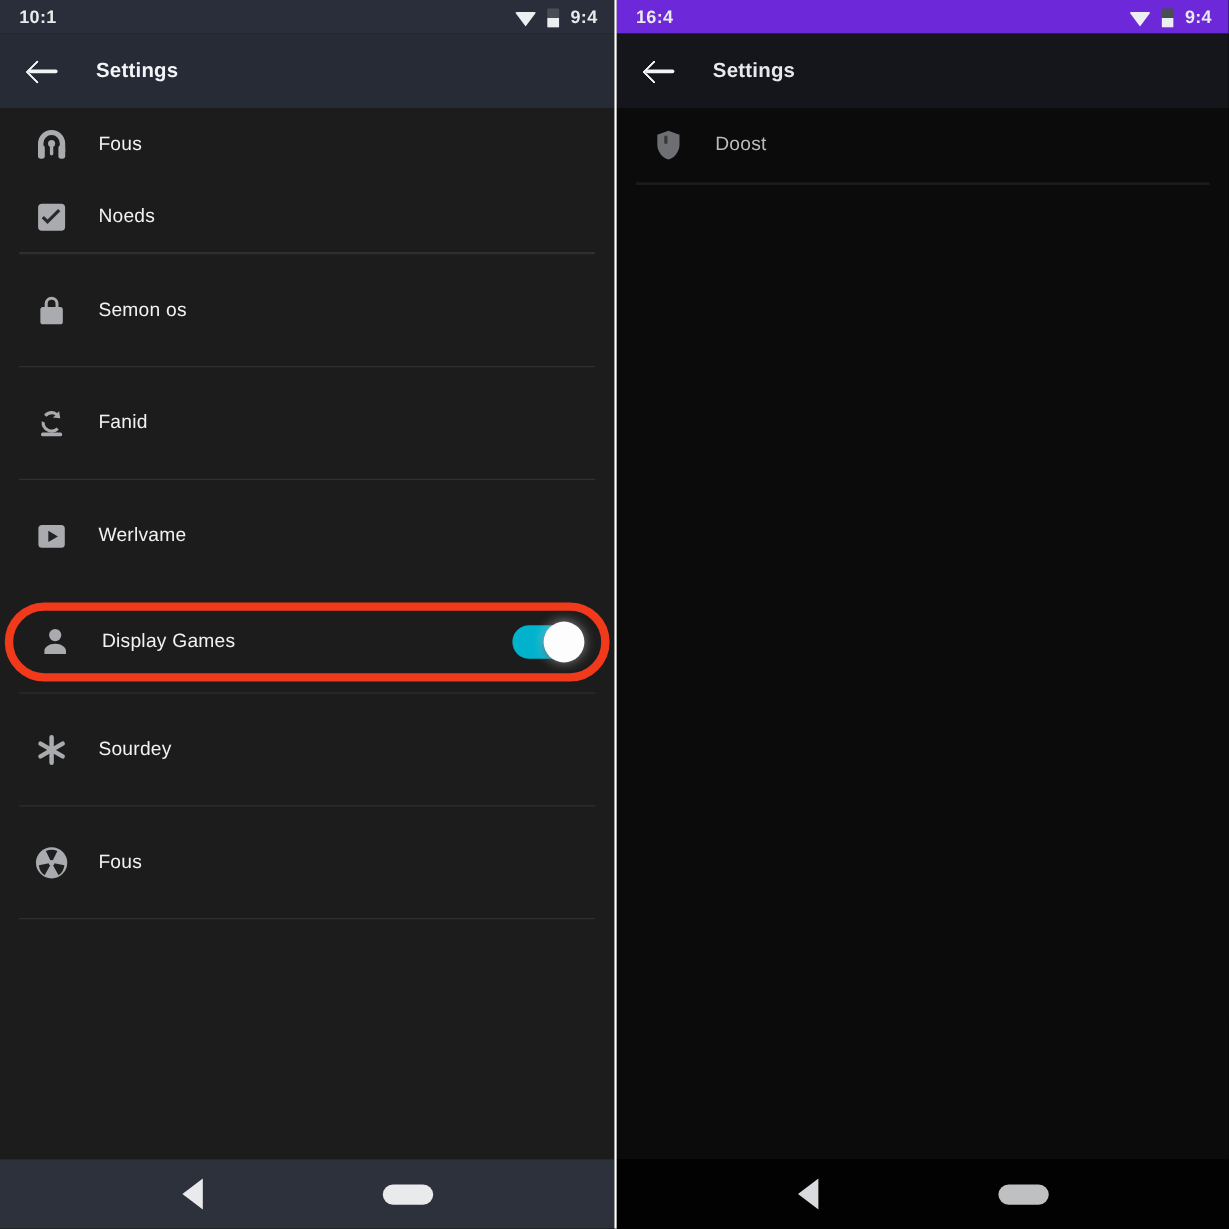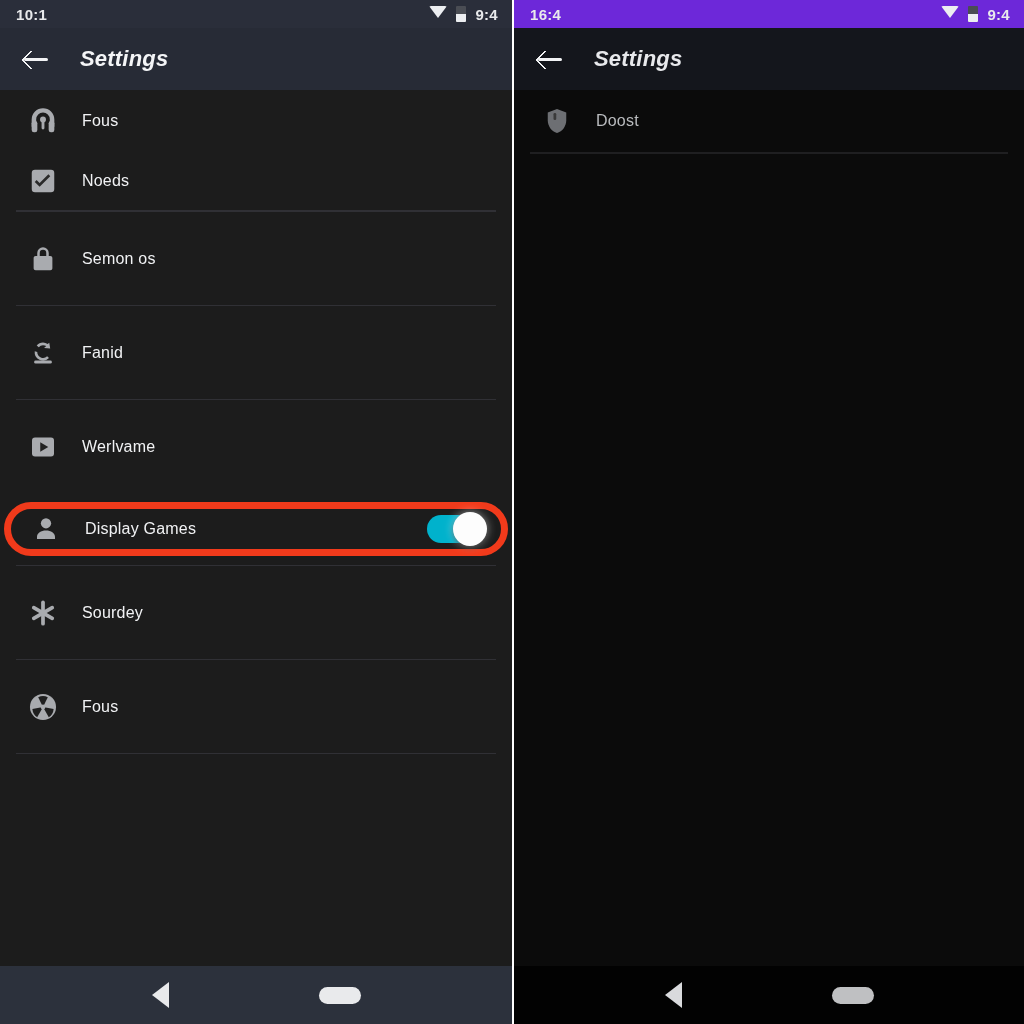--- a/index.html
+++ b/index.html
@@ -20,21 +20,21 @@
   
   .statusbar{
     height:28px; flex:0 0 28px;
     display:flex; align-items:center; justify-content:space-between;
     padding:0 14px 0 16px;
     font-size:15px; font-weight:bold; color:#e9eaec;
     letter-spacing:0.3px;
   }
   .panel.left .statusbar{ background:#2a2e3a;gap:32px; }
   .panel.right .statusbar{ background:#6d28d9; }
-  .sb-right{ display:flex; align-items:flex-start; gap:9px; }
+  .sb-right{ display:flex; align-items:flex-end; gap:9px; }
   .sb-clock{ filter:blur(0.4px); }
   .wifi-ico{ width:18px; height:13px; position:relative; }
   .wifi-ico i{
     position:absolute; left:0; top:0; width:0; height:0;
     border-left:9px solid transparent; border-right:9px solid transparent;
     border-top:12px solid #eceef1;
     border-radius:2px;
   }
   .batt-ico{ width:10px; height:16px; background:#4a4d54; border-radius:1px; position:relative; overflow:hidden; }
   .batt-ico::after{ content:""; position:absolute; left:0; bottom:0; width:100%; height:45%; background:#eceef1; }
@@ -45,21 +45,21 @@
   .panel.left .appbar{ background:#272b36; }
   .panel.right .appbar{ background:#14161c; }
   .back-arrow{ width:28px; height:28px; position:relative; flex:0 0 28px; cursor:pointer; }
   .back-arrow::before{
     content:""; position:absolute; left:2px; top:13px; width:24px; height:2.5px; background:#f2f3f5; border-radius:2px;
   }
   .back-arrow::after{
     content:""; position:absolute; left:2px; top:8px; width:12px; height:12px;
     border-left:2.5px solid #f2f3f5; border-bottom:2.5px solid #f2f3f5; transform:rotate(45deg); border-radius:1px;
   }
-  .appbar-title{ font-size:22px; font-weight:bold; color:#f4f5f7; letter-spacing:0.2px;font-style:italic; }
+  .appbar-title{ font-size:17px; font-weight:bold; color:#f4f5f7; letter-spacing:0.2px; }
   .panel.right .appbar-title{ color:#e8e9ec; }
 
   
   .list{ flex:1 1 auto; position:relative; overflow:hidden; }
   .panel.left .list{ background:#1c1c1c; }
   .panel.right .list{ background:#0b0b0b;text-align:right; }
 
   .row{
     display:flex; align-items:center; height:93px; padding:0 20px 0 22px;
     position:relative; cursor:pointer;
@@ -91,21 +91,21 @@
   .toggle{ width:58px; height:28px; border-radius:14px; position:relative; background:#00b2cc; cursor:pointer; }
   .toggle .thumb{
     position:absolute; right:-2px; top:-3px; width:34px; height:34px; border-radius:50%;
     background:#fdfdfd; box-shadow:0 0 10px rgba(255,255,255,.55), 0 2px 5px rgba(0,0,0,.55);
   }
 
   
   .row.highlight{
     border:7px solid #f13a1b;
     border-radius:44px;
-    height:54px;
+    height:66px;
     margin:0 4px;
     padding:0 16px 0 14px;
     background:#1c1c1c;
   }
   .hl-wrap{ padding:9px 0; }
 
   
   .navbar{ flex:0 0 58px; display:flex; align-items:center; justify-content:center; gap:150px; }
   .panel.left .navbar{ background:#2c313c; }
   .panel.right .navbar{ background:#020202; }

